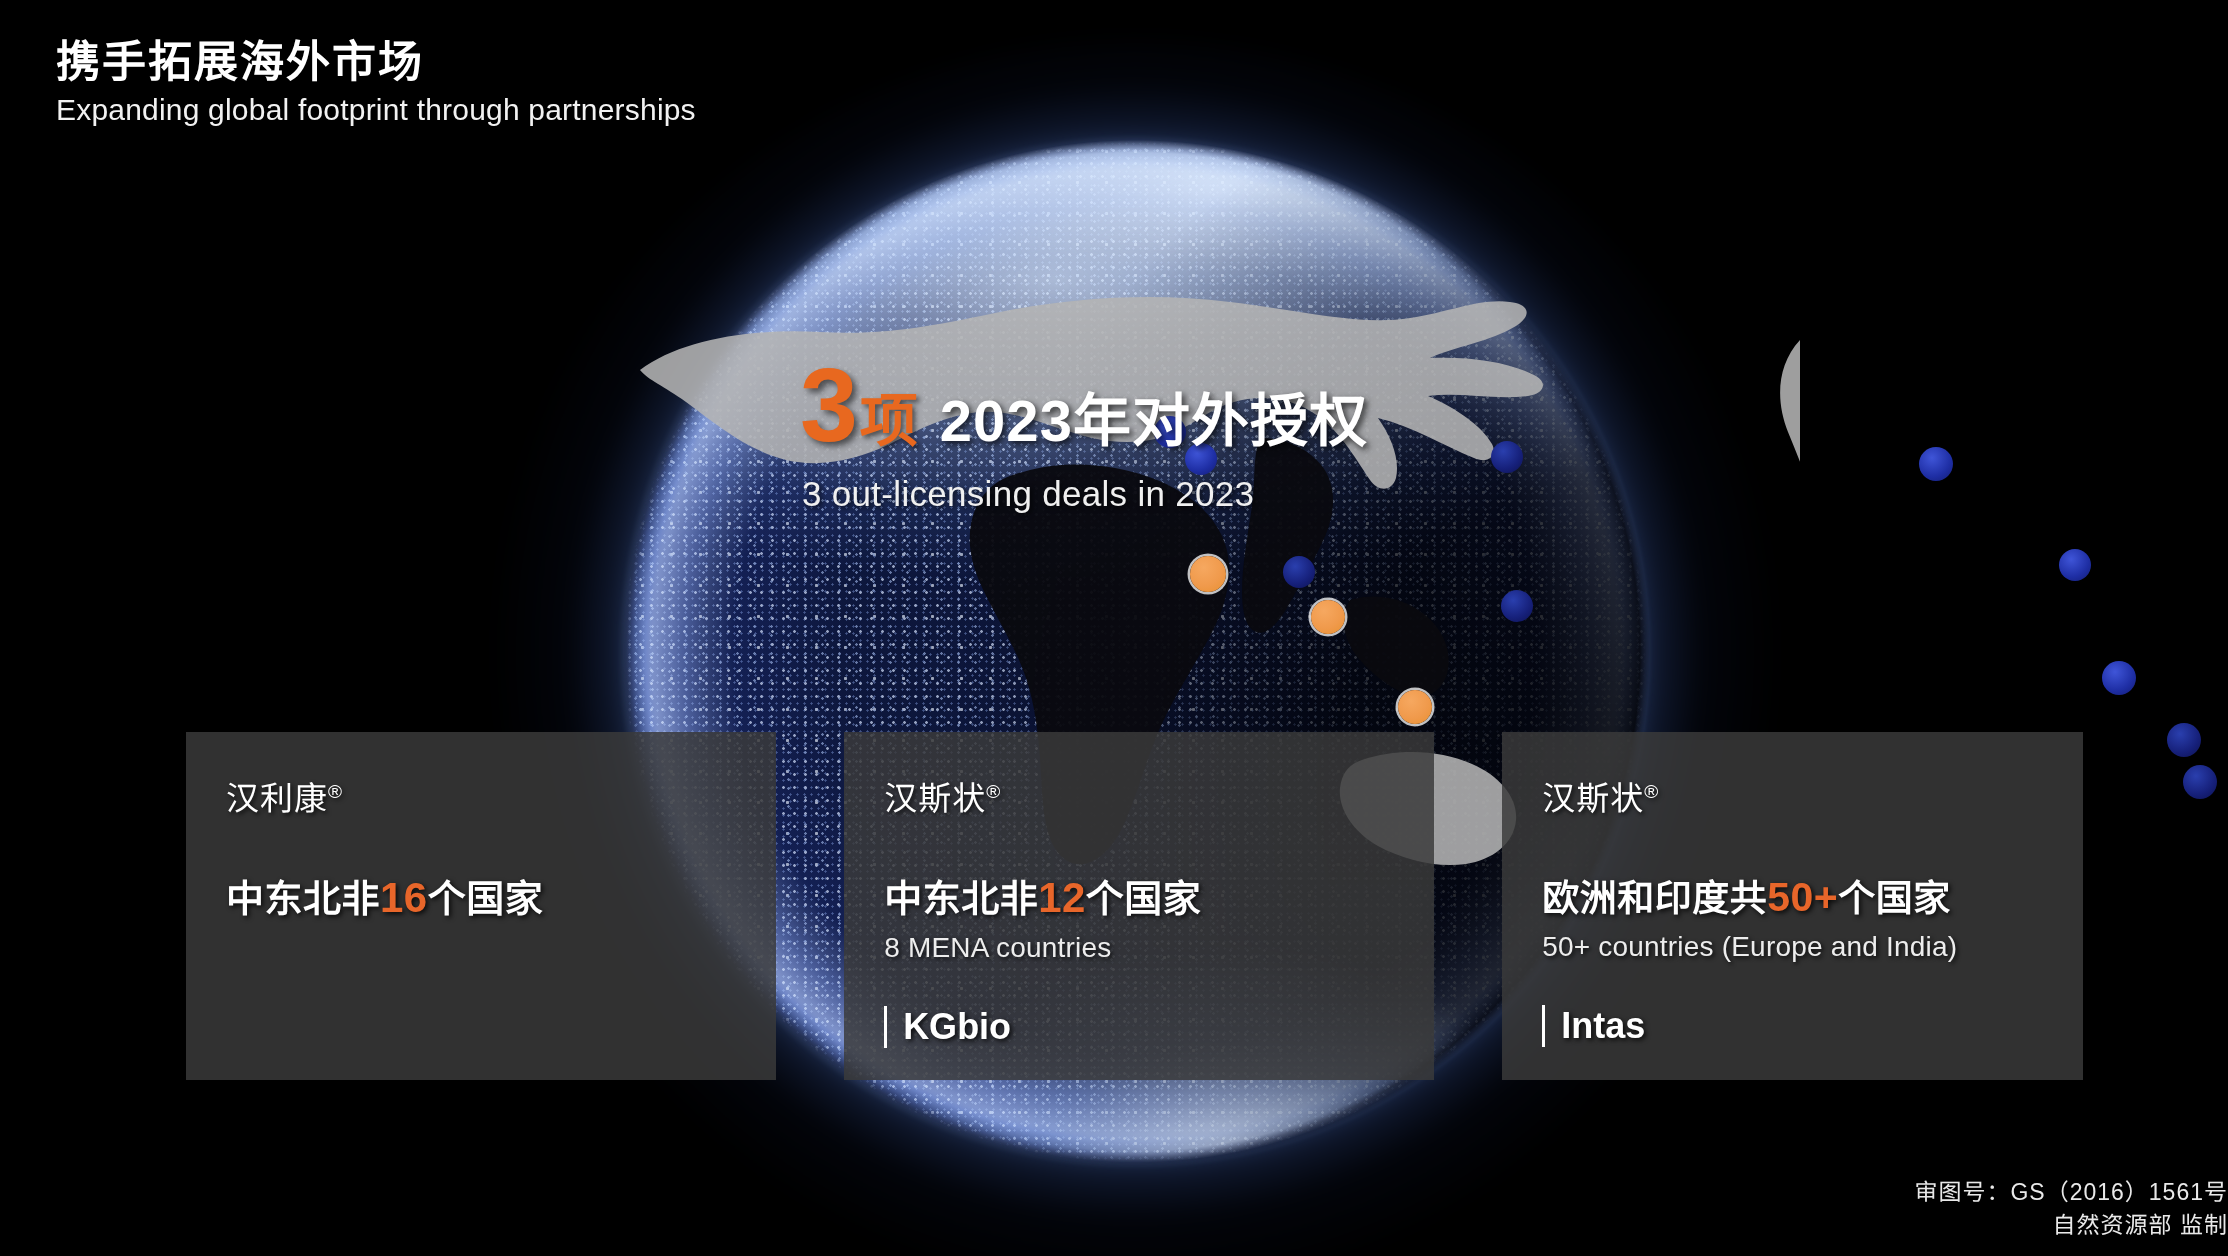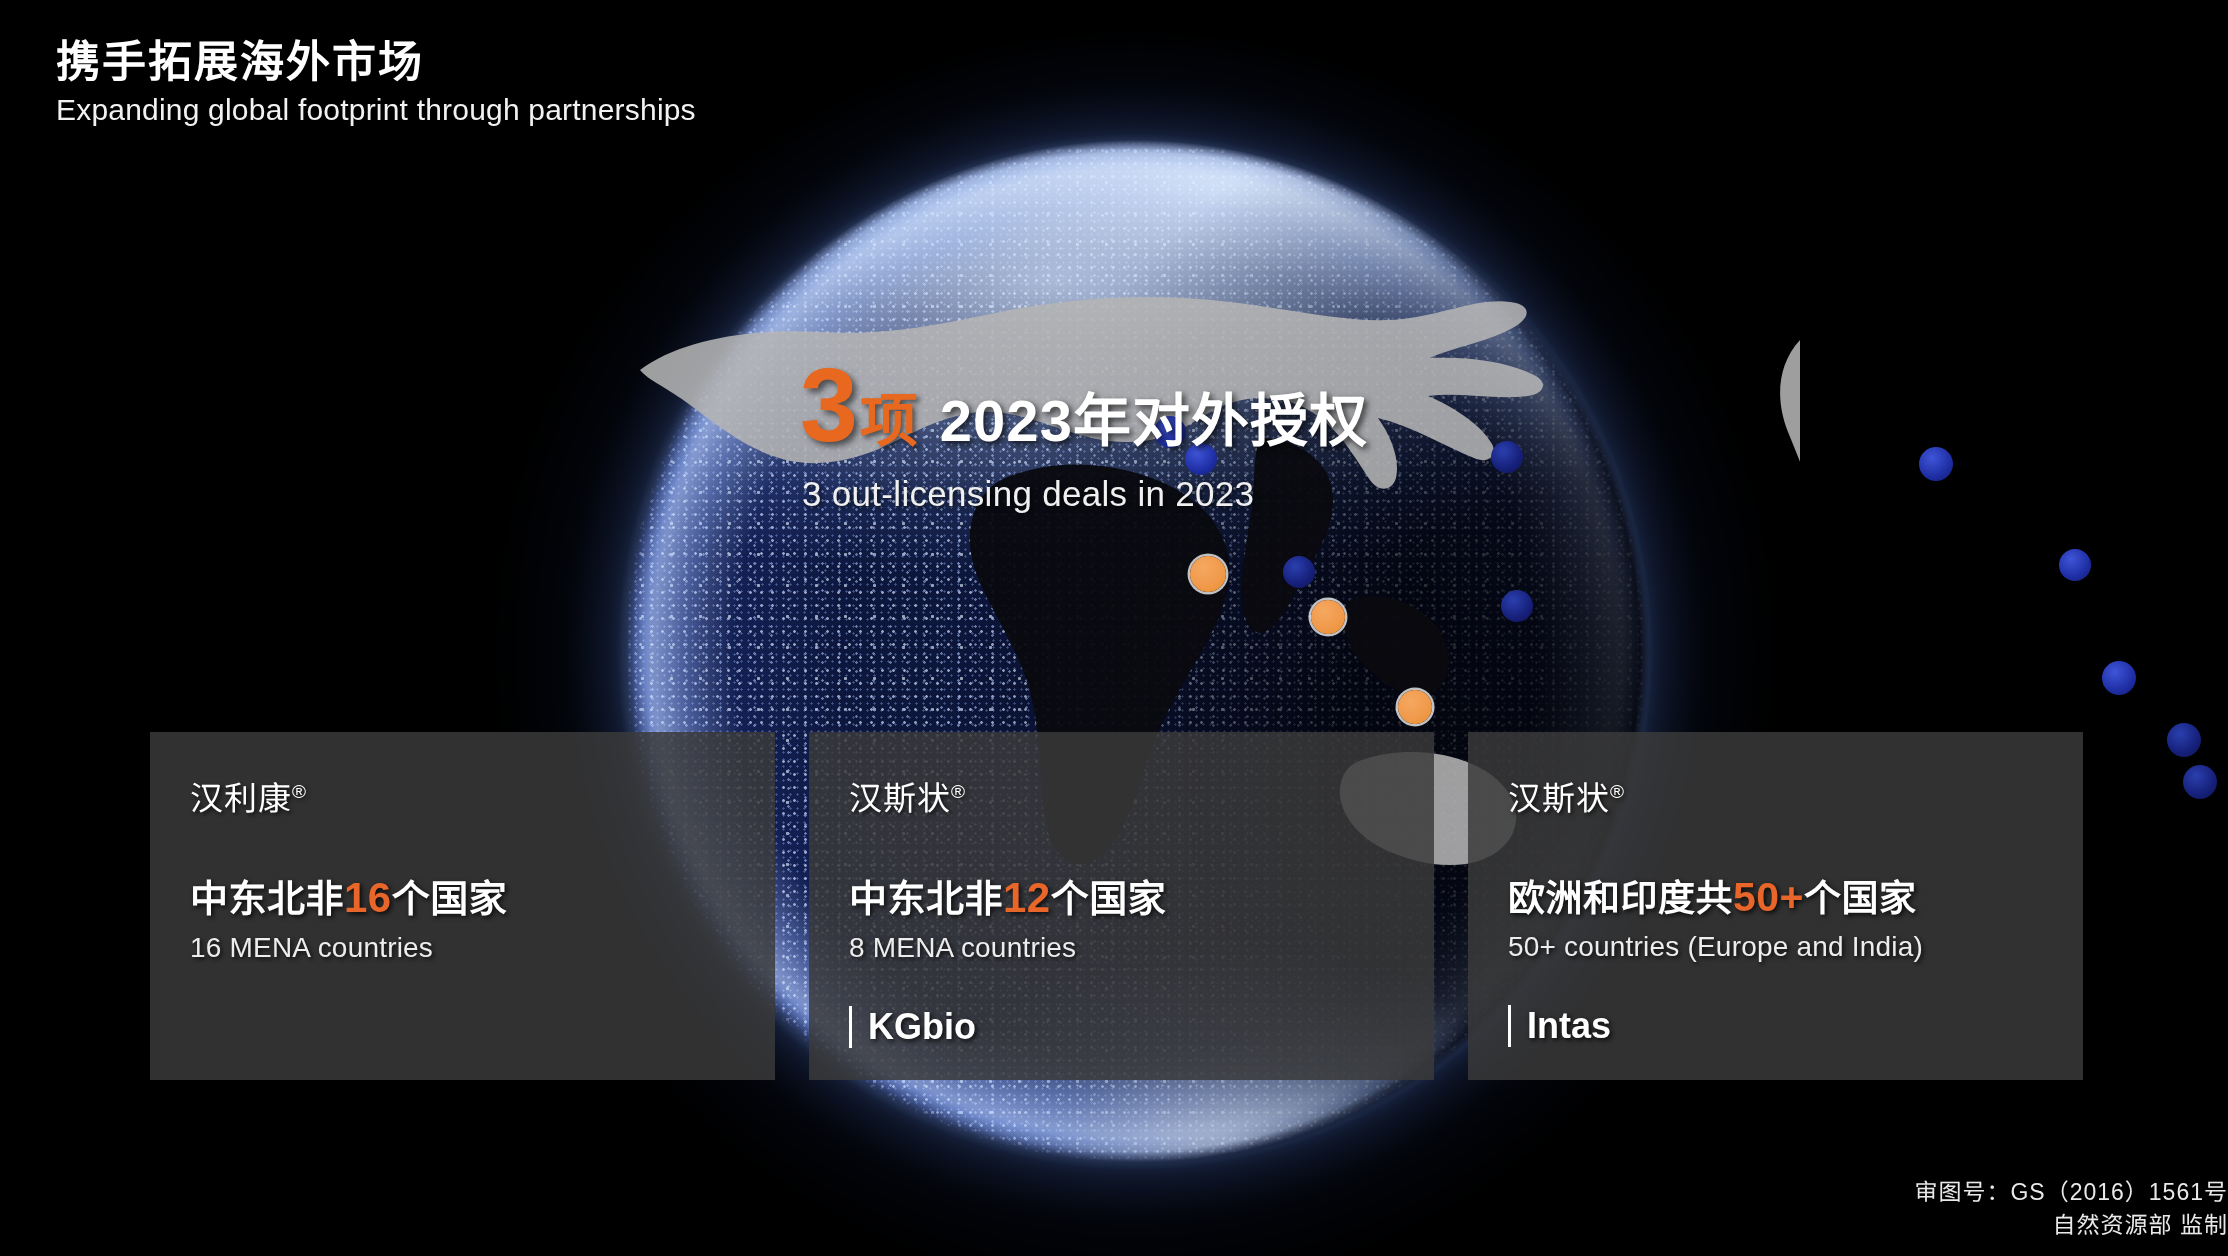--- a/index.html
+++ b/index.html
@@ -180,20 +180,21 @@
     position:absolute;
     left:150px; top:732px;
     width:1933px; height:348px;
     display:flex;
     z-index:30;
   }
   .card {
     background:rgba(58,58,58,0.84);
     position:relative;
     padding:40px 0 16px 40px;
+    margin-left:36px;
   }
   .card.c1 { width:625px; }
   .gap { width:34px; background:transparent; }
   .card.c2 { width:625px; }
   .card.c3 { width:615px; }
 
   .brand {
     font-size:33px; font-weight:400; color:#ffffff;
     letter-spacing:1px;
     text-shadow:2px 2px 4px rgba(0,0,0,0.8);
@@ -338,21 +339,20 @@
 
   <div id="cards">
 
     <div class="card c1">
       <div class="brand">
         <span>汉利康</span><span class="reg">®</span>
       </div>
       <div class="metric">
         <span>中东北非</span><span class="num">16</span><span>个国家</span>
       </div>
-      <div class="metric-en">16 MENA countries</div>
     </div>
 
     <div class="gap"></div>
 
     <div class="card c2">
       <div class="brand">
         <span>汉斯状</span><span class="reg">®</span>
       </div>
       <div class="metric">
         <span>中东北非</span><span class="num">12</span><span>个国家</span>

